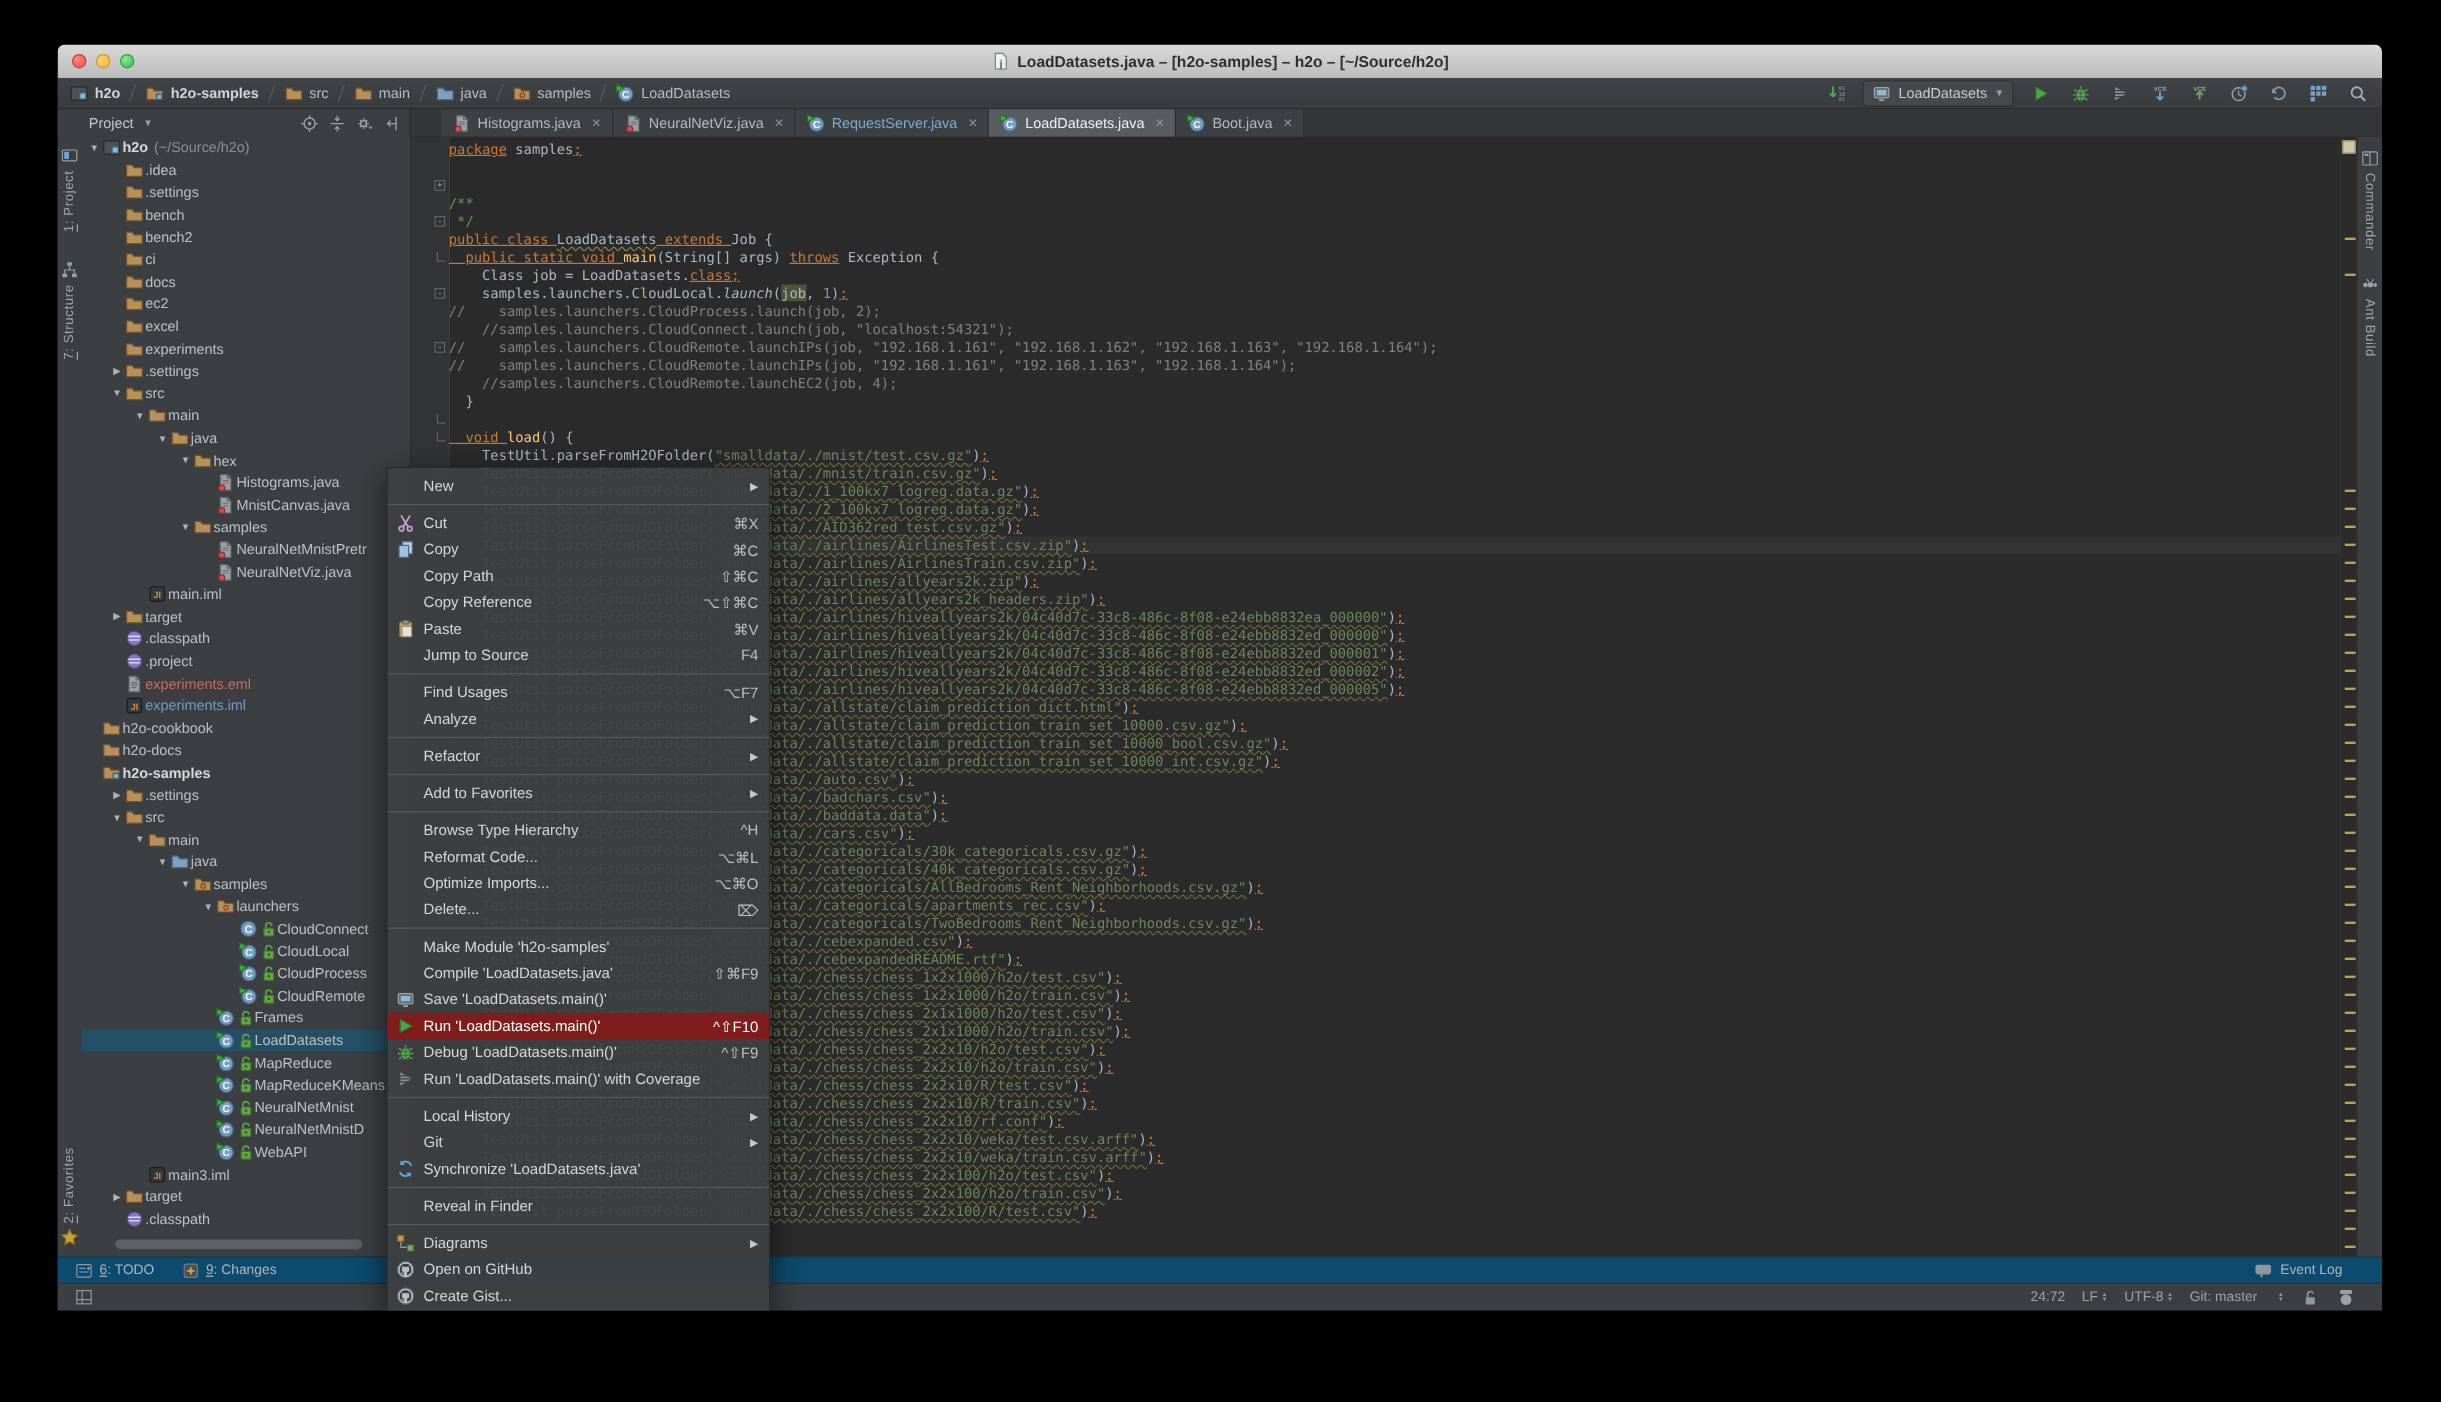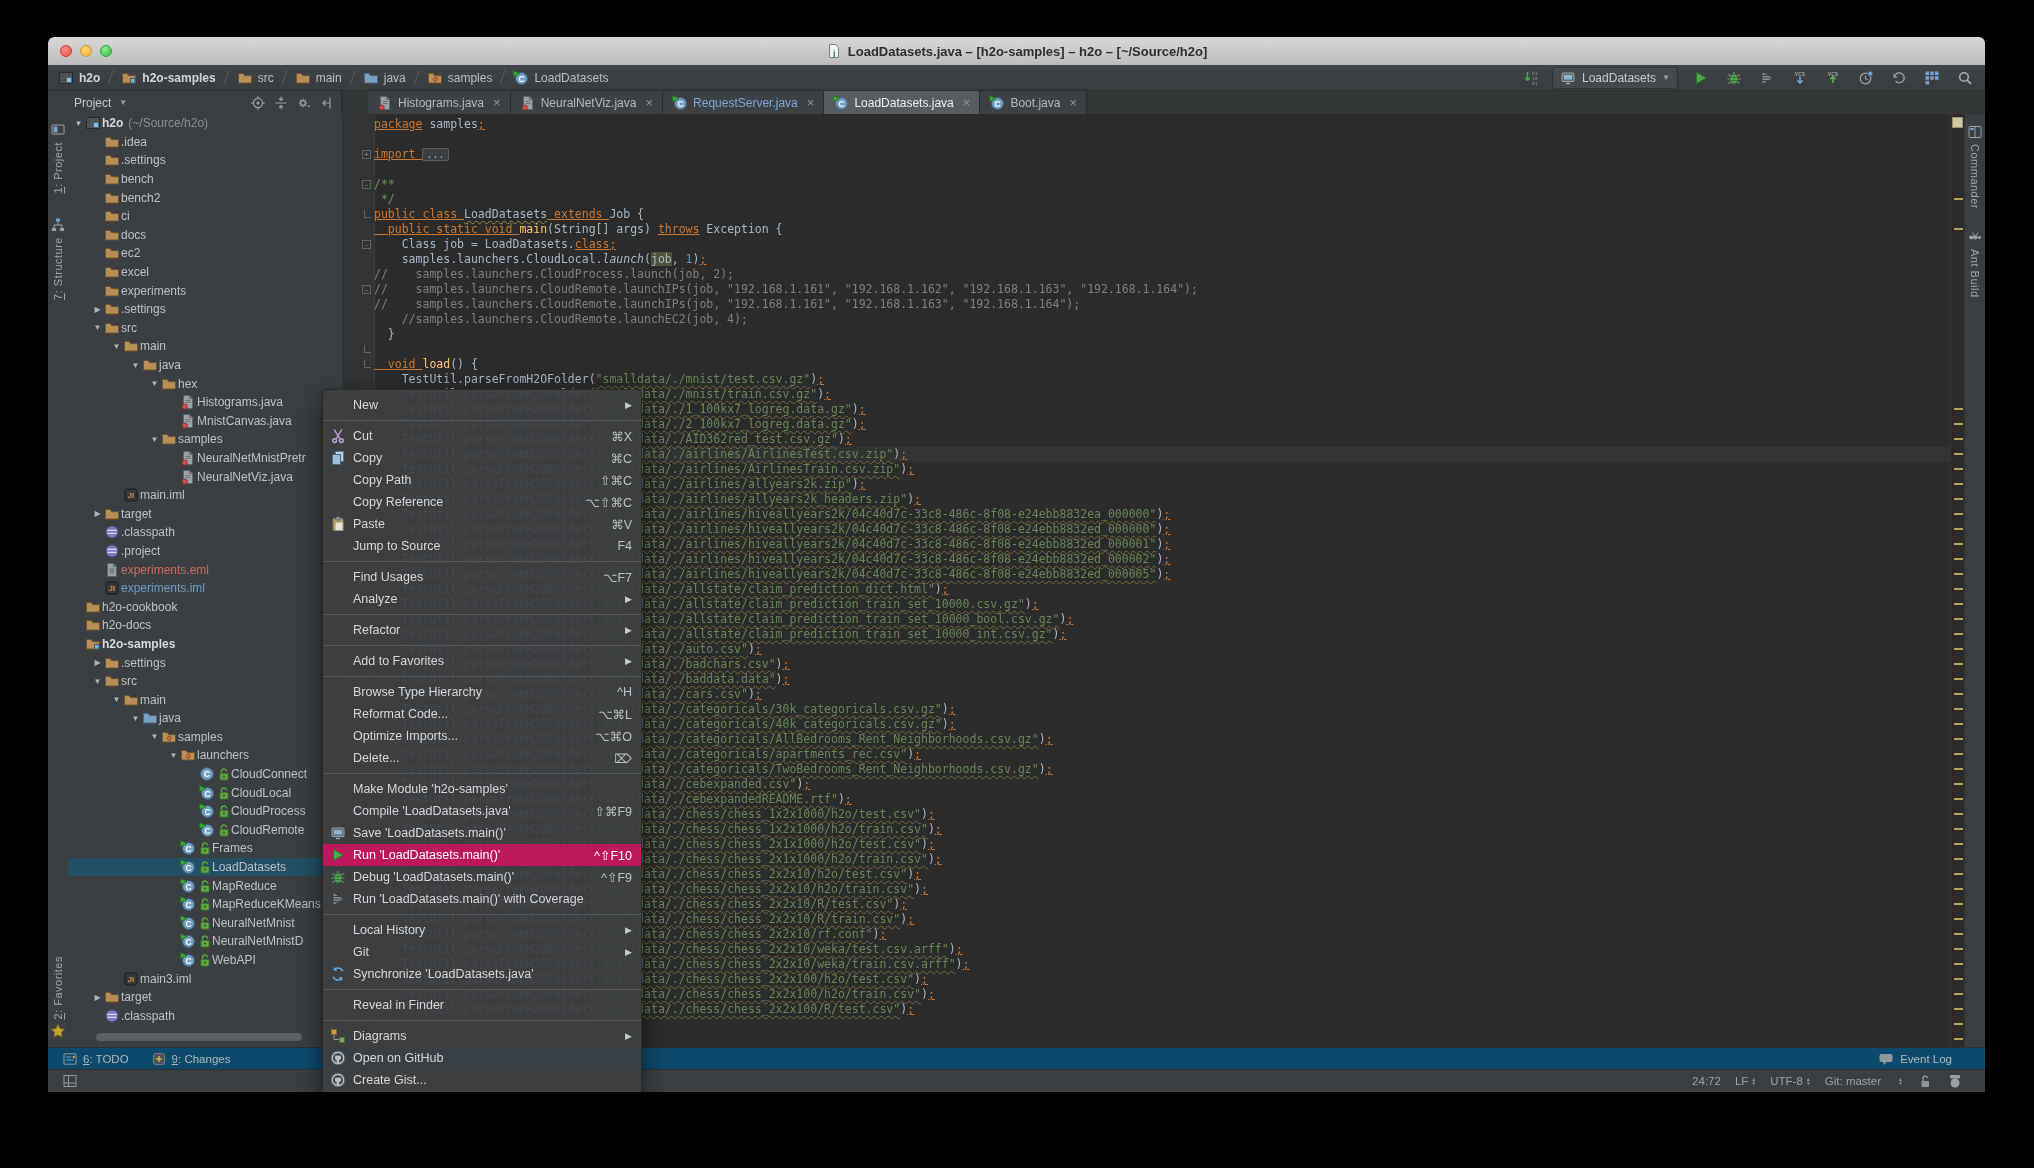--- a/index.html
+++ b/index.html
@@ -67,21 +67,21 @@
   #estripe{position:absolute;right:0;top:0;bottom:0;width:14px;background:#2b2b2b;border-left:1px solid #333;}
   .tick{position:absolute;right:2px;width:9px;height:2px;background:#b8a64f;}
   #fstatus{position:absolute;right:2px;top:3px;width:9px;height:9px;background:#d0c7a3;border:1px solid #99926f;}
   
   #menu{position:absolute;left:274px;top:352px;width:320px;background:rgba(61,64,66,.93);border:1px solid #27292a;border-radius:4px;box-shadow:0 8px 26px rgba(0,0,0,.6);z-index:60;padding:4px 0;box-sizing:border-box;}
   .mi{height:22px;display:flex;align-items:center;padding:0 9px 0 7px;color:#d5d7d9;font-size:12.5px;}
   .mi .mic{width:18px;height:16px;flex:none;display:flex;align-items:center;margin-right:5px;}
   .mi .lbl{flex:1;white-space:nowrap;}
   .mi .sc{color:#bdc0c2;margin-left:18px;white-space:nowrap;}
   .mi .sub{color:#c6c9cb;font-size:9px;margin-left:12px;}
-  .mi.hl{background:#be185d;color:#fff;}
+  .mi.hl{background:#7f1d1d;color:#fff;}
   .mi.hl .sc{color:#fff;}
   .msep{height:1px;background:#575a5c;margin:4px 0;}
   
   #bottombar{position:absolute;left:0;right:0;bottom:23px;height:22px;background:#0c4a6e;border-top:1px solid #2d2f30;display:flex;align-items:center;font-size:11.5px;color:#b2b6b8;padding:0 14px;box-sizing:border-box;}
   .bb-item{display:flex;align-items:center;gap:5px;margin-right:22px;}
   #event-log{margin-left:auto;display:flex;align-items:center;gap:6px;margin-right:19px;}
   #statusbar{position:absolute;left:0;right:0;bottom:0;height:23px;background:#3c3f41;border-top:1px solid #2e3132;display:flex;align-items:center;font-size:11.5px;color:#9da2a5;padding:0 14px;box-sizing:border-box;}
   #sb-right{margin-left:auto;display:flex;align-items:center;gap:14px;margin-right:8px;}
   .updown{display:inline-flex;flex-direction:column;font-size:5px;line-height:4px;color:#8f979c;margin-left:3px;}
   .sb-seg{display:flex;align-items:center;}
@@ -1107,29 +1107,29 @@
           <div class="fmark" style="top:171px">-</div>
           <div class="fend" style="top:96px"></div>
           <div class="fend" style="top:231px"></div>
           <div class="fend" style="top:246px"></div>
           <div class="fmark" style="top:276px">-</div>
         </div>
       <div id="cur-line" style="top: 333px;"></div>
       <div id="code">
           <div class="cl"><span class="sg-kw">package</span><span class="sg-pl"> samples</span><span class="sg-kw">;</span></div>
           <div class="cl"> </div>
-          <div class="cl"><span class="sg-kw">import </span><span class="sg-fold">...</span></div>
           <div class="cl"> </div>
           <div class="cl"><span class="sg-doc">/**</span></div>
           <div class="cl"><span class="sg-doc"> */</span></div>
           <div class="cl"><span class="sg-kw">public class </span><span class="sg-cls-u">LoadDatasets</span><span class="sg-kw"> extends </span><span class="sg-pl">Job {</span></div>
           <div class="cl"><span class="sg-kw">  public static void </span><span class="sg-met">main</span><span class="sg-pl">(String[] args) </span><span class="sg-kw">throws</span><span class="sg-pl"> Exception {</span></div>
           <div class="cl"><span class="sg-pl">    Class job = LoadDatasets.</span><span class="sg-kw">class</span><span class="sg-kw">;</span></div>
           <div class="cl"><span class="sg-pl">    samples.launchers.CloudLocal.</span><span class="sg-ital">launch</span><span class="sg-pl">(</span><span class="sg-hl">job</span><span class="sg-pl">, </span><span class="sg-num">1</span><span class="sg-pl">)</span><span class="sg-kw">;</span></div>
           <div class="cl"><span class="sg-com">//    samples.launchers.CloudProcess.launch(job, 2);</span></div>
+          <div class="cl"><span class="sg-com">    //samples.launchers.CloudConnect.launch(job, "localhost:54321");</span></div>
           <div class="cl"><span class="sg-com">//    samples.launchers.CloudRemote.launchIPs(job, "192.168.1.161", "192.168.1.162", "192.168.1.163", "192.168.1.164");</span></div>
           <div class="cl"><span class="sg-com">//    samples.launchers.CloudRemote.launchIPs(job, "192.168.1.161", "192.168.1.163", "192.168.1.164");</span></div>
           <div class="cl"><span class="sg-com">    //samples.launchers.CloudRemote.launchEC2(job, 4);</span></div>
           <div class="cl"><span class="sg-pl">  }</span></div>
           <div class="cl"> </div>
           <div class="cl"><span class="sg-kw">  void </span><span class="sg-met">load</span><span class="sg-pl">() {</span></div>
           <div class="cl"><span class="sg-pl">    TestUtil.parseFromH2OFolder</span><span class="sg-pl">(</span><span class="sg-str">"smalldata/./mnist/test.csv.gz"</span><span class="sg-pl">)</span><span class="sg-kw">;</span></div>
           <div class="cl"><span class="sg-pl">    TestUtil.parseFromH2OFolder</span><span class="sg-pl">(</span><span class="sg-str">"smalldata/./mnist/train.csv.gz"</span><span class="sg-pl">)</span><span class="sg-kw">;</span></div>
           <div class="cl"><span class="sg-pl">    TestUtil.parseFromH2OFolder</span><span class="sg-pl">(</span><span class="sg-str">"smalldata/./1_100kx7_logreg.data.gz"</span><span class="sg-pl">)</span><span class="sg-kw">;</span></div>
           <div class="cl"><span class="sg-pl">    TestUtil.parseFromH2OFolder</span><span class="sg-pl">(</span><span class="sg-str">"smalldata/./2_100kx7_logreg.data.gz"</span><span class="sg-pl">)</span><span class="sg-kw">;</span></div>

